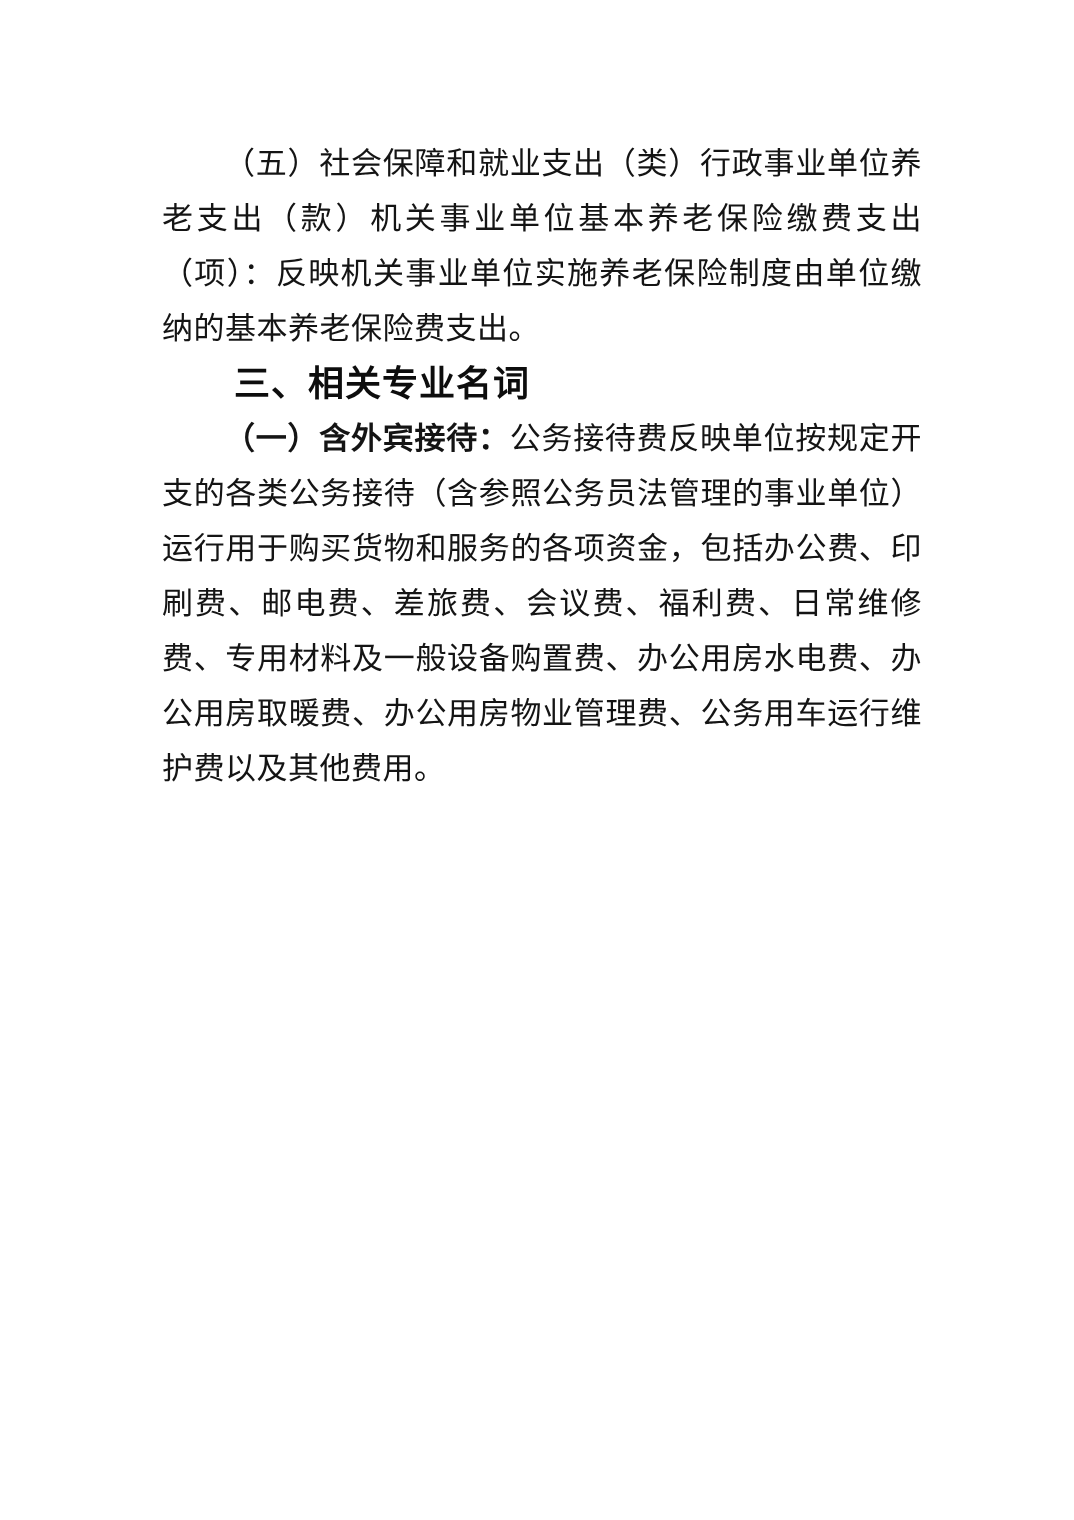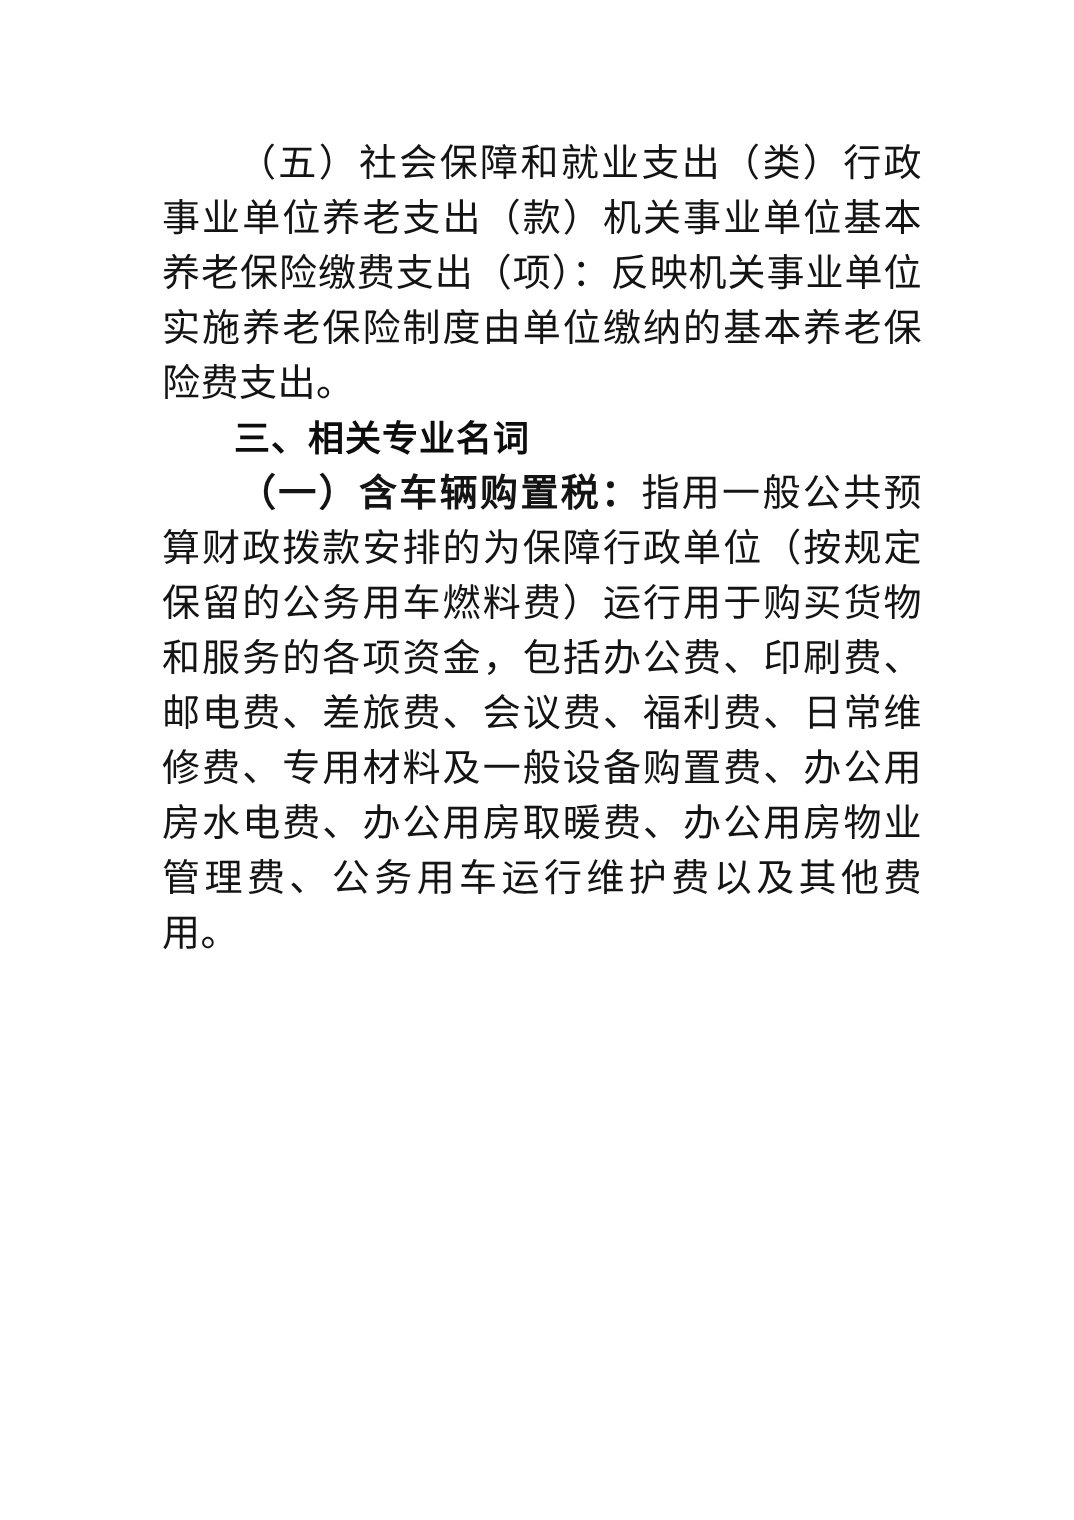--- a/index.html
+++ b/index.html
@@ -17,21 +17,21 @@
   }
   .content {
     position: absolute;
     left: 162px;
     top: 136px;
     width: 760px;
     color: #141414;
   }
   p.body {
     margin: 0;
-    font-size: 38px;
+    font-size: 31px;
     line-height: 55px;
     text-align: justify;
     text-justify: inter-ideograph;
     text-indent: 2em;
     letter-spacing: 0.5px;
     word-break: break-all;
   }
   h2.section-heading {
     margin: 0;
     font-family: "Liberation Sans", "DejaVu Sans", sans-serif;
@@ -50,17 +50,17 @@
 </head>
 <body>
 
 <div class="page">
   <div class="content">
 
     <p class="body">（五）社会保障和就业支出（类）行政事业单位养老支出（款）机关事业单位基本养老保险缴费支出（项）：反映机关事业单位实施养老保险制度由单位缴纳的基本养老保险费支出。</p>
 
     <h2 class="section-heading">三、相关专业名词</h2>
 
-    <p class="body"><span class="term-label">（一）含车辆购置税：</span><span>指用一般公共预算财政拨款安排的为保障行政单位（按规定保留的公务用车燃料费）运行用于购买货物和服务的各项资金，包括办公费、印刷费、邮电费、差旅费、会议费、福利费、日常维修费、专用材料及一般设备购置费、办公用房水电费、办公用房取暖费、办公用房物业管理费、公务用车运行维护费以及其他费用。</span></p>
+    <p class="body"><span class="term-label">（一）含外宾接待：</span><span>公务接待费反映单位按规定开支的各类公务接待（含参照公务员法管理的事业单位）运行用于购买货物和服务的各项资金，包括办公费、印刷费、邮电费、差旅费、会议费、福利费、日常维修费、专用材料及一般设备购置费、办公用房水电费、办公用房取暖费、办公用房物业管理费、公务用车运行维护费以及其他费用。</span></p>
 
 
   </div>
 </div>
 
 </body></html>

